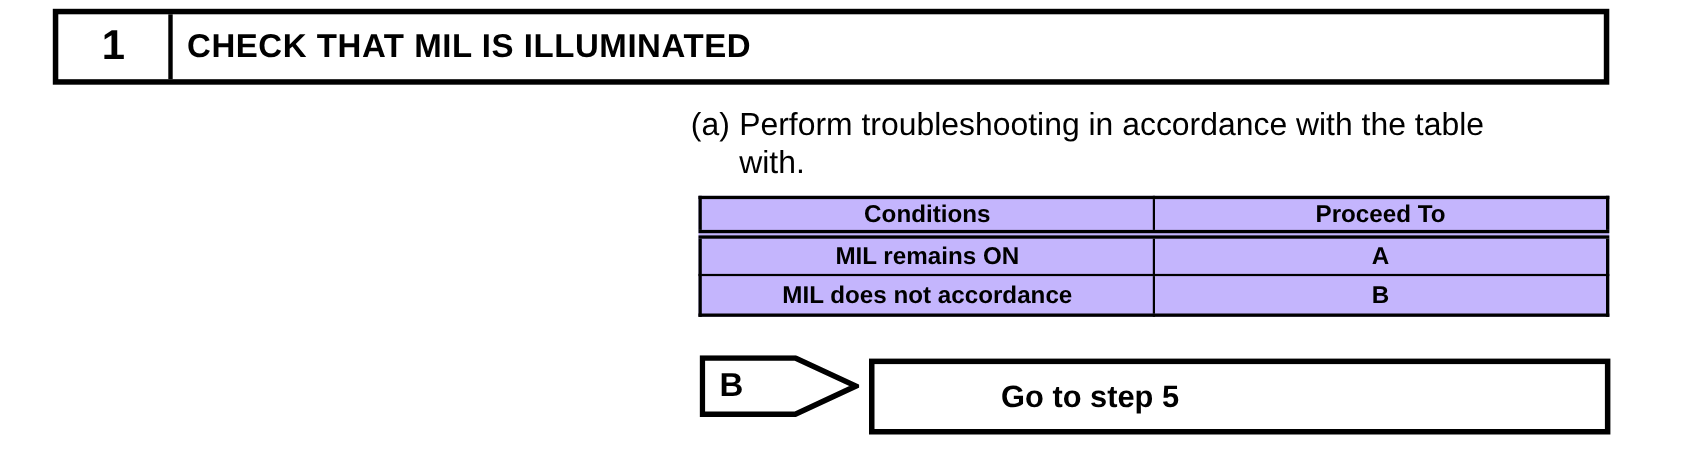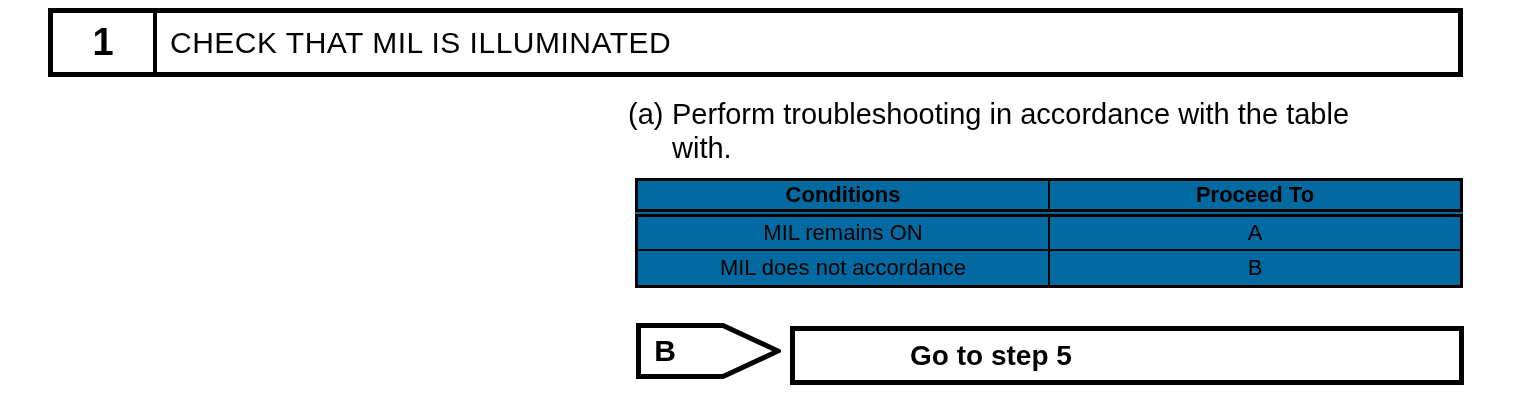--- a/index.html
+++ b/index.html
@@ -32,21 +32,21 @@
     justify-content: center;
     font-size: 38px;
     font-weight: bold;
   }
   .step-title-cell {
     flex: 1;
     display: flex;
     align-items: center;
     padding-left: 13px;
     font-size: 30px;
-    font-weight: normal;
+    font-weight: bold;
     letter-spacing: 0.5px;
     white-space: nowrap;
   }
 
   
   .instruction {
     position: absolute;
     left: 628px; top: 97px;
     display: flex;
     font-size: 29px;
@@ -60,36 +60,36 @@
     width: 700px;
   }
 
   
   .ts-table {
     position: absolute;
     left: 635px; top: 178px;
     width: 828px;
     border-collapse: collapse;
     border: 3px solid #000000;
-    background: #0369a1;
+    background: #c4b5fd;
   }
   .ts-table th, .ts-table td {
     border: 2px solid #000000;
     text-align: center;
     vertical-align: middle;
     font-size: 22px;
     padding: 0 4px;
   }
   .ts-table th {
     font-weight: bold;
     height: 33px;
     border-bottom: 8px double #000000;
   }
   .ts-table td {
-    font-weight: normal;
+    font-weight: bold;
     height: 37px;
   }
   .ts-table col { width: 50%; }
 
   
   .pentagon-wrap {
     position: absolute;
     left: 636px; top: 323px;
     width: 145px; height: 56px;
   }
@@ -99,21 +99,21 @@
     left: 0; top: 0;
     width: 58px; height: 56px;
     line-height: 56px;
     text-align: center;
     font-size: 30px;
     font-weight: bold;
   }
   .action-box {
     position: absolute;
     left: 790px; top: 326px;
-    width: 674px; height: 59px;
+    width: 674px; height: 69px;
     border: 5px solid #000000;
     background: #ffffff;
     display: flex;
     align-items: center;
     padding-left: 40px;
   }
   .action-text {
     width: 50%;
     text-align: center;
     font-size: 28px;

